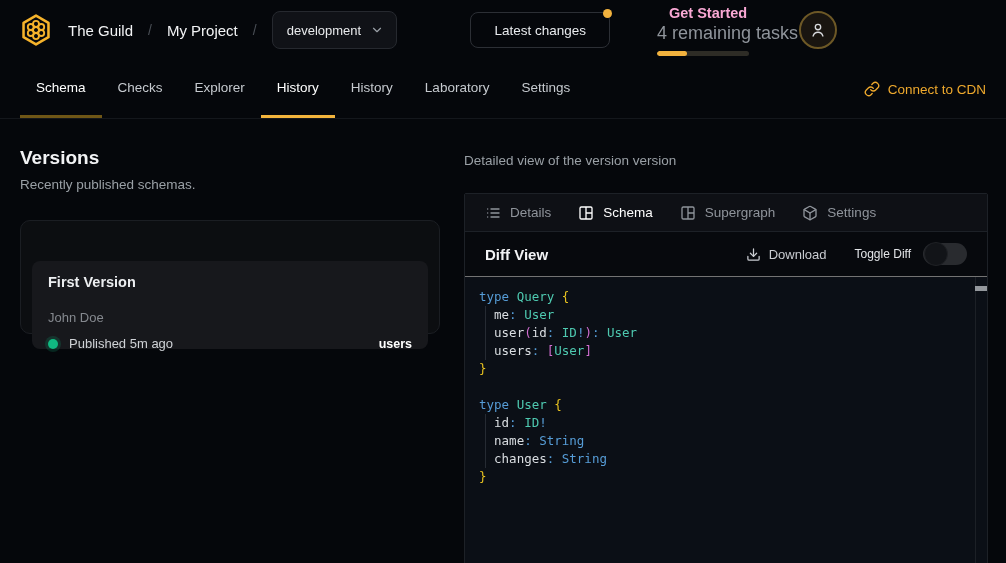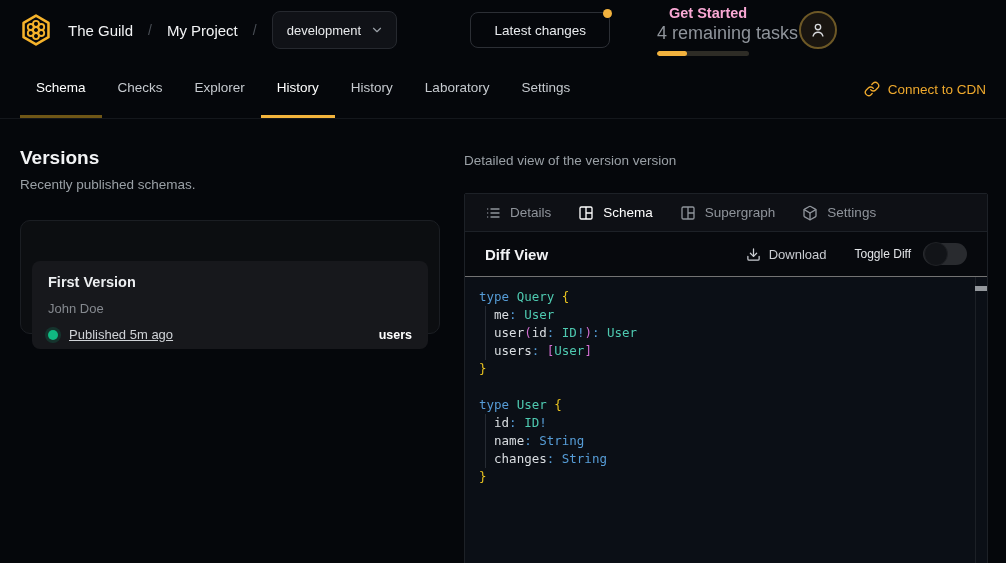--- a/index.html
+++ b/index.html
@@ -54,25 +54,25 @@
 
   
   .left-col { position:absolute; top:119px; left:20px; width:420px; padding-top:27px; }
   .panel-title { font-size:19px; font-weight:bold; color:#f2f3f5; line-height:24px; }
   .panel-sub { font-size:13.5px; color:#9aa0a6; margin-top:6px; line-height:18px; }
   .versions-card { margin-top:26px; height:114px; border-radius:10px;
     background:#0c0e11; border:1px solid #1b1e23; padding:11px; }
   .version-item { margin-top:29px; height:88px; border-radius:8px;
     background:#17181c; padding:13px 16px; cursor:pointer; }
   .vi-name { font-size:14.5px; font-weight:600; color:#eceef0; }
-  .vi-author { font-size:13px; color:#85898f; margin-top:11px; }
+  .vi-author { font-size:13px; color:#85898f; margin-top:20px; }
   .vi-row { display:flex; align-items:center; margin-top:11px; }
   .vi-dot { width:10px; height:10px; border-radius:50%; background:#10b981;
     box-shadow:0 0 0 3px rgba(16,185,129,0.18); margin-right:11px; }
-  .vi-status { font-size:13px; color:#cfd2d6;text-decoration:underline; }
+  .vi-status { font-size:13px; color:#cfd2d6; }
   .vi-service { margin-left:auto; font-size:12.5px; font-weight:bold; color:#ffffff; }
 
   
   .right-col { position:absolute; top:119px; left:464px; width:524px; padding-top:27px; }
   .detail-title { font-size:16.5px; font-weight:600; color:#f1f2f4; line-height:22px; }
   .detail-sub { font-size:13.5px; color:#9aa0a6; margin-top:6px; line-height:18px; }
   .detail-panel { margin-top:23px; border:1px solid #1d2127; border-radius:2px;
     height:420px; display:flex; flex-direction:column; overflow:hidden; }
   .dtabs { height:38px; flex:0 0 auto; display:flex; align-items:center;
     gap:27px; padding:0 20px; background:#0e1015; border-bottom:1px solid #1d2127; }

